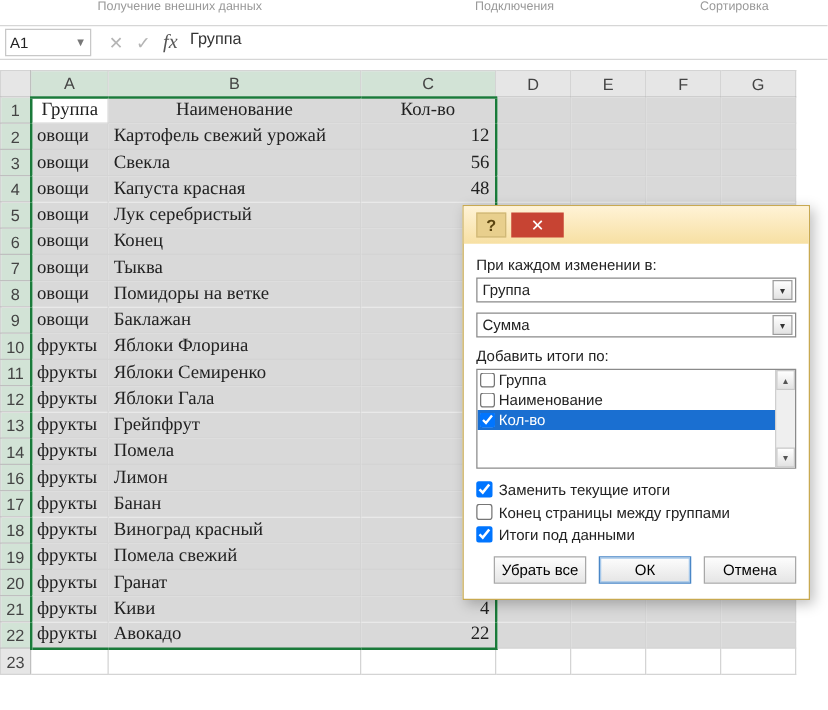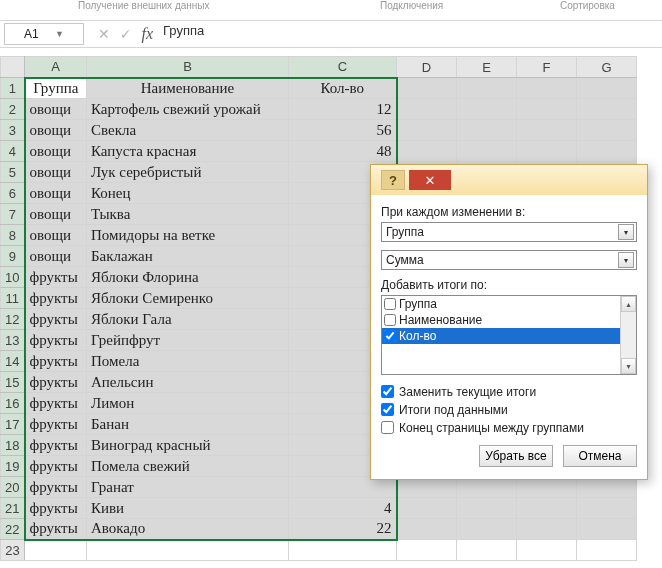--- a/index.html
+++ b/index.html
@@ -4,21 +4,21 @@
 <style>
 * { box-sizing: border-box; margin: 0; padding: 0; font-family: "Segoe UI", Tahoma, sans-serif; }
 body { background: #fff; width: 662px; height: 568px; overflow: hidden; position: relative; font-size: 12px; color: #222; }
 
 
 .ribbon-labels { position: absolute; top: 0; left: 0; right: 0; height: 12px; color: #999; font-size: 10px; }
 .ribbon-labels span { position: absolute; }
 
 
 .fbar { position: absolute; top: 20px; left: 0; right: 0; height: 28px; display: flex; align-items: center; border-top: 1px solid #d6d6d6; border-bottom: 1px solid #d6d6d6; background: #fff; }
-.namebox { width: 80px; height: 22px; border: 1px solid #c8c8c8; margin-left: 4px; padding: 0 19px; display: flex; align-items: center; justify-content: space-between; font-size: 12px; }
+.namebox { width: 69px; height: 22px; border: 1px solid #c8c8c8; margin-left: 4px; padding: 0 3px; display: flex; align-items: center; justify-content: space-between; font-size: 12px; }
 .namebox .chev { color: #777; font-size: 9px; }
 .fx-controls { display: flex; align-items: center; gap: 10px; margin-left: 14px; color: #b5b5b5; font-size: 14px; }
 .fx-controls .fx { font-style: italic; font-family: "Times New Roman", serif; color: #555; font-size: 16px; }
 .formula-input { flex: 1; height: 22px; border: none; padding: 0 10px; font-size: 13px; color: #333; }
 
 
 .sheet { position: absolute; top: 56px; left: 0; right: 0; bottom: 0; overflow: hidden; }
 table.grid { border-collapse: collapse; table-layout: fixed; }
 .grid th, .grid td { border: 1px solid #d4d4d4; font-size: 13px; height: 21px; padding: 0 4px; white-space: nowrap; overflow: hidden; }
 .grid thead th { background: #e6e6e6; text-align: center; font-weight: normal; color: #444; border-bottom: 1px solid #bfbfbf; }
@@ -242,30 +242,20 @@
           <th class="rowhdr hdr-active">14</th>
           <td class="sel-left">фрукты</td>
           <td class="">Помела</td>
           <td class="num sel-right"></td>
           <td></td>
           <td></td>
           <td></td>
           <td></td>
         </tr>
         <tr class="data-row">
-          <th class="rowhdr hdr-active">15</th>
-          <td class="sel-left">фрукты</td>
-          <td class="">Апельсин</td>
-          <td class="num sel-right"></td>
-          <td></td>
-          <td></td>
-          <td></td>
-          <td></td>
-        </tr>
-        <tr class="data-row">
           <th class="rowhdr hdr-active">16</th>
           <td class="sel-left">фрукты</td>
           <td class="">Лимон</td>
           <td class="num sel-right"></td>
           <td></td>
           <td></td>
           <td></td>
           <td></td>
         </tr>
         <tr class="data-row">
@@ -376,25 +366,26 @@
       <div class="scroll">
         <div class="arr">▴</div>
         <div class="arr bot">▾</div>
       </div>
     </div>
     <div class="chkline">
       <input type="checkbox" checked="" style="">
       <span>Заменить текущие итоги</span>
     </div>
     <div class="chkline">
+      <input type="checkbox" style="">
+      <span>Конец страницы между группами</span>
+    </div>
+    <div class="chkline">
       <input type="checkbox" checked="" style="">
       <span>Итоги под данными</span>
     </div>
-    <div class="chkline">
-      <input type="checkbox" style="">
-      <span>Конец страницы между группами</span>
-    </div>
     <div class="dlg-buttons">
       <button>Убрать все</button>
+      <button class="default">ОК</button>
       <button>Отмена</button>
     </div>
   </div>
 </div>
 
 </body></html>

